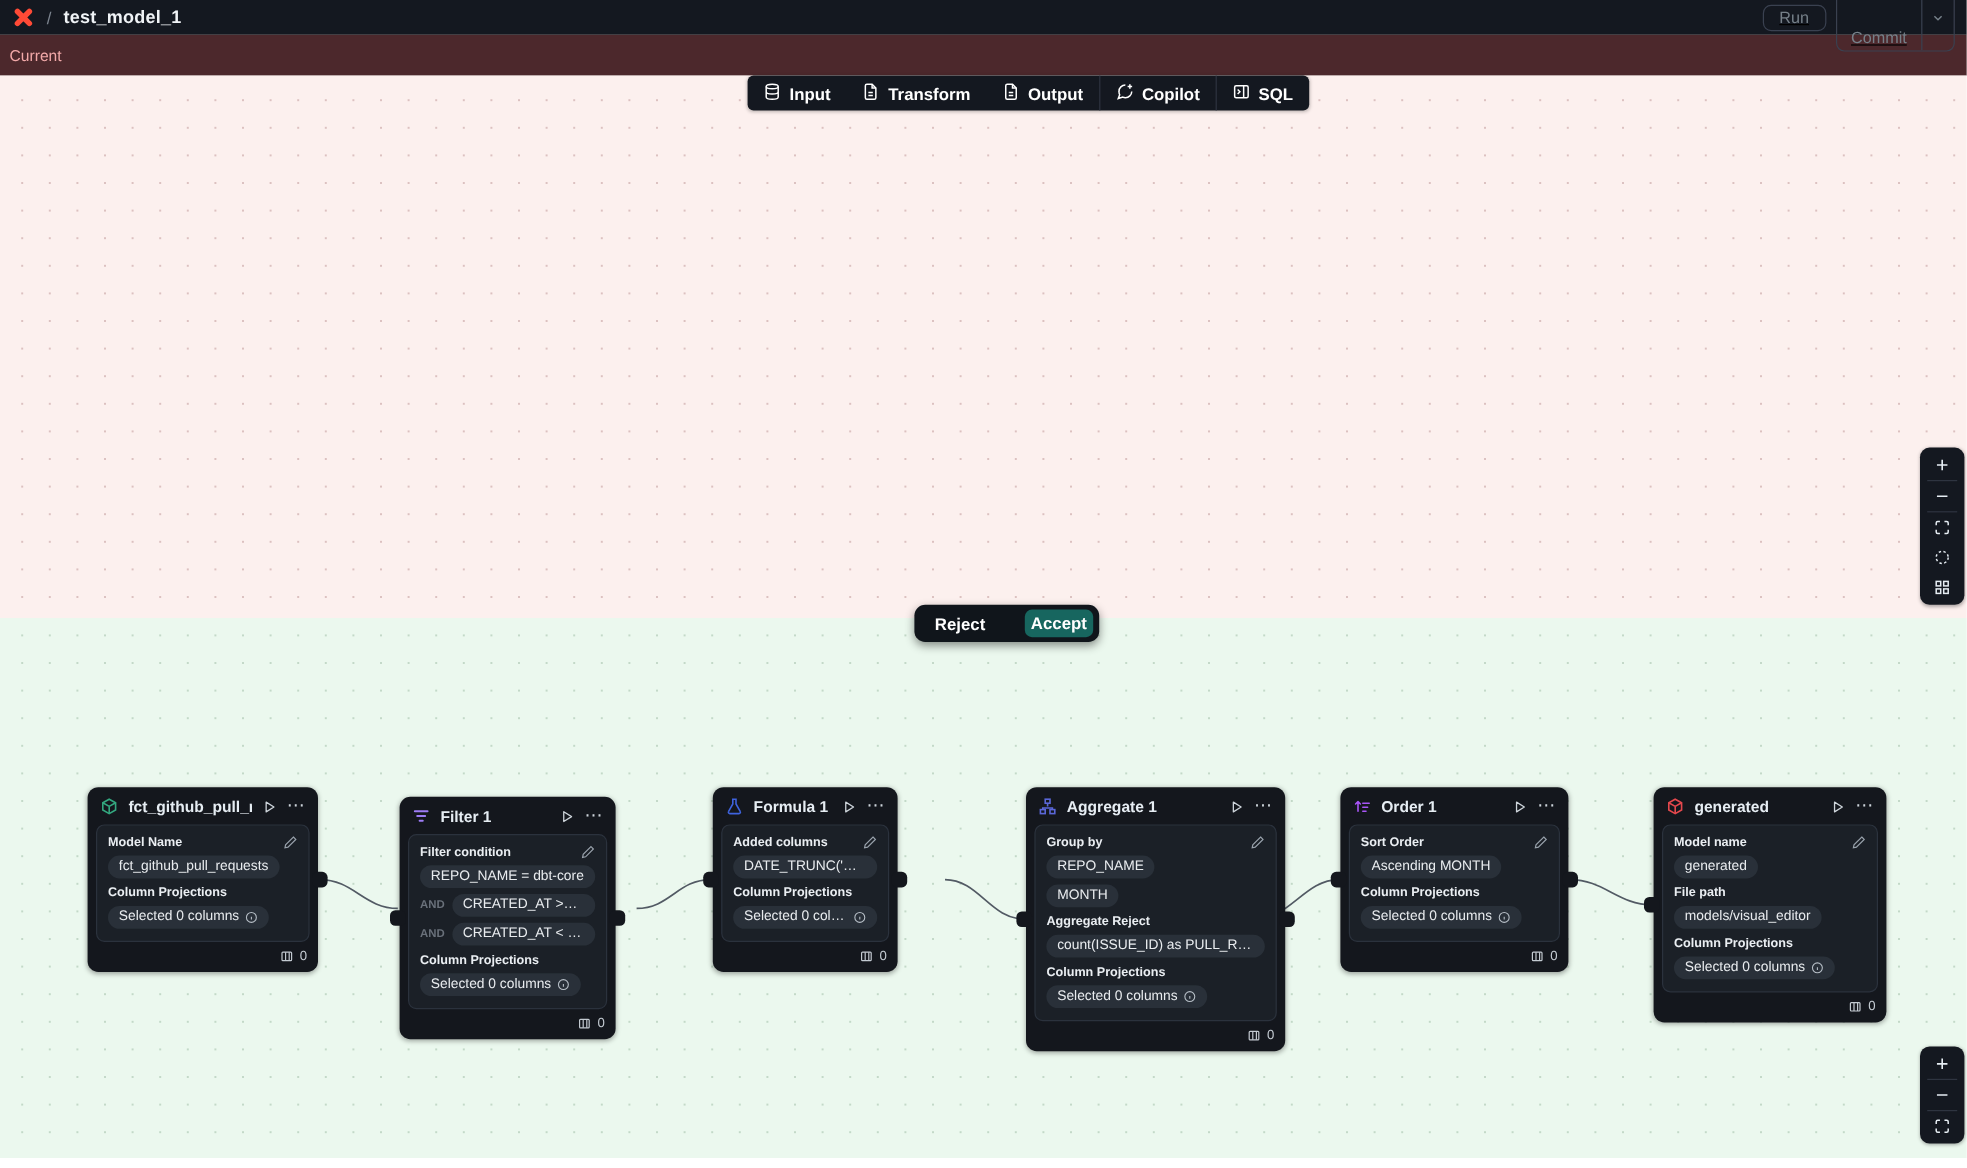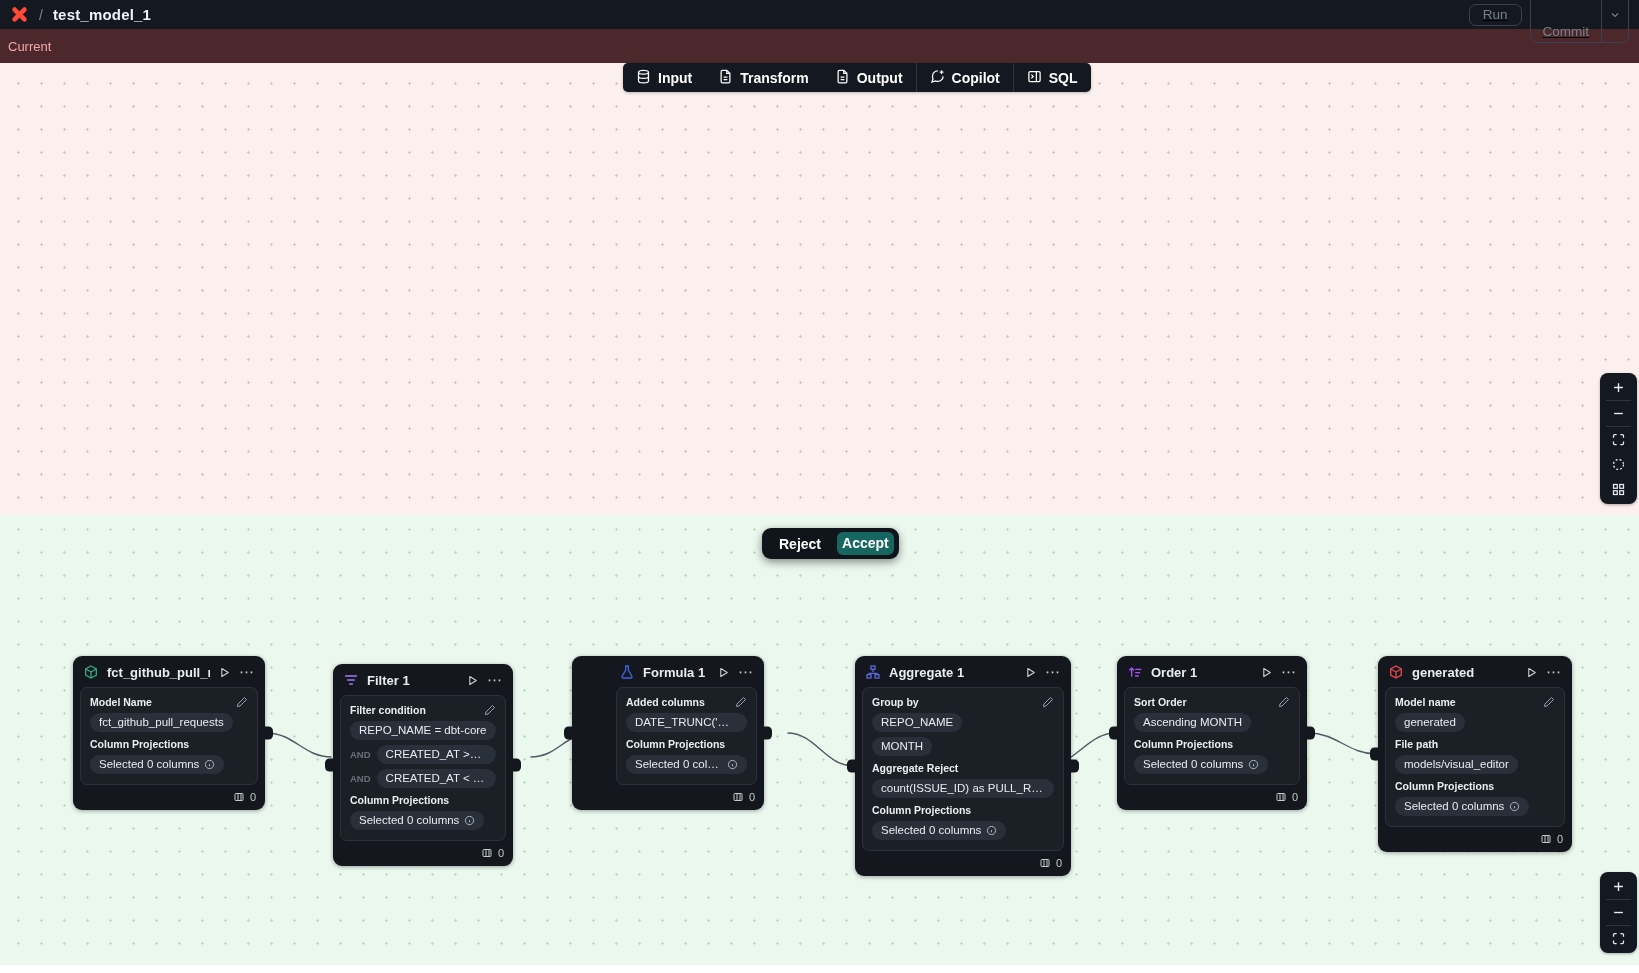--- a/index.html
+++ b/index.html
@@ -49,22 +49,22 @@
   .controls { position:absolute; right:2px; width:37px; background:#141820; border-radius:8px;
               display:flex; flex-direction:column; padding:2px 0; box-shadow:0 1px 3px rgba(0,0,0,.3); }
   .controls-top { top:310px; }
   .controls-bottom { top:357px; }
   .ctrl-btn { height:25px; display:flex; align-items:center; justify-content:center;
               color:#e6edf3; cursor:pointer; }
   .ctrl-btn svg { width:15px; height:15px; }
   .ctrl-div { height:1px; background:#2e3440; margin:0 6px; }
 
   
-  .review { position:absolute; top:528px; left:762px; background:#10151b; border-radius:9px;
-            padding:4px 5px; display:flex; align-items:center; gap:4px; z-index:20;
+  .review { position:absolute; top:504px; left:762px; background:#10151b; border-radius:9px;
+            padding:4px 5px; display:flex; align-items:center; gap:21px; z-index:20;
             box-shadow:0 3px 8px rgba(0,0,0,.45); }
   .btn-reject { color:#fff; font-size:14px; font-weight:600; padding:3px 12px; cursor:pointer; }
   .btn-accept { background:#17665f; color:#fff; font-weight:700; font-size:14px;
                 padding:3px 5px 4px; border-radius:6px; cursor:pointer; }
 
   
   .node { position:absolute; background:#14171d; border-radius:9px; color:#e6edf3;
           box-shadow:0 1px 4px rgba(0,0,0,.35); cursor:grab; }
   .node-h { display:flex; align-items:center; gap:8px; padding:8px 10px 7px; }
   .nicon { display:flex; } .nicon svg { width:16px; height:16px; }
@@ -357,21 +357,21 @@
             <svg viewBox="0 0 24 24" fill="none" stroke="currentColor" stroke-width="2">
               <rect x="4" y="5" width="16" height="14" rx="1.5"></rect>
               <path d="M10 5v14M16 5v14"></path>
             </svg>
           </span>
           <span>0</span>
         </div>
         <span class="handle hl"></span>
         <span class="handle hr"></span>
       </div>
-      <div class="node" style="left: 572px; top: 141px; width: 192px; z-index: 2; padding-left: 37px;">
+      <div class="node" style="left: 594px; top: 141px; width: 154px; z-index: 2;">
         <div class="node-h">
           <span class="nicon" style="color:#3e63dd">
             <svg viewBox="0 0 24 24" fill="none" stroke="currentColor" stroke-width="2">
               <path d="M9 3h6M10 3v6l-5.2 9.2A1.8 1.8 0 0 0 6.4 21h11.2a1.8 1.8 0 0 0 1.6-2.8L14 9V3"></path>
             </svg>
           </span>
           <span class="ntitle">Formula 1</span>
           <span class="nplay">
             <svg viewBox="0 0 24 24" fill="none" stroke="currentColor" stroke-width="2" stroke-linejoin="round">
               <path d="M7 4.5l12 7.5-12 7.5z"></path>

